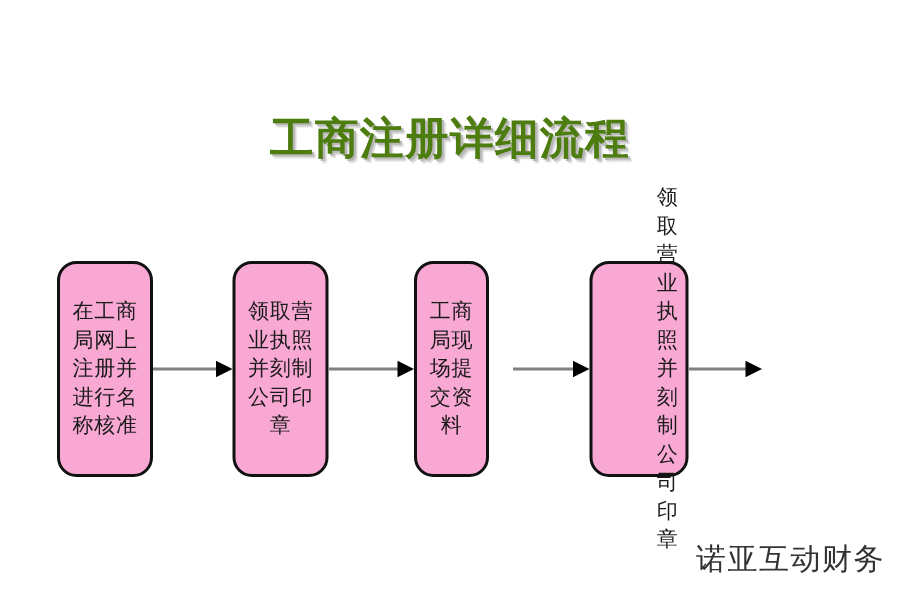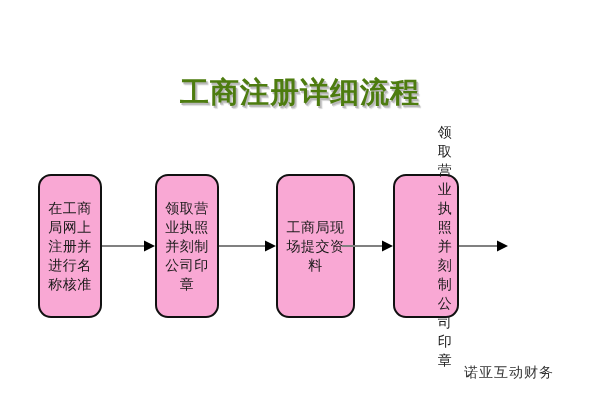--- a/index.html
+++ b/index.html
@@ -57,21 +57,21 @@
     line-height: 19px;
     color: #1a1a1a;
     text-align: center;
     letter-spacing: 0.5px;
     padding: 0 3px;
     word-break: break-all;
   }
 
   .box-1 { left: 38px;  width: 64px; }
   .box-2 { left: 155px; width: 64px; }
-  .box-3 { left: 276px; width: 79px; }
+  .box-3 { left: 276px; width: 50px; }
   .box-4 { left: 393px; width: 66px; padding-left: 38px; }
   .box-5 { left: 508px; width: 74px; }
 
   .box-5 .flow-box-label { word-break: keep-all; white-space: nowrap; }
 
   
   .connector {
     position: absolute;
     top: 239px;
     height: 14px;
@@ -81,21 +81,21 @@
   .conn-1 { left: 102px; width: 54px; }
   .conn-2 { left: 219px; width: 58px; }
   .conn-3 { left: 342px; width: 52px; }
   .conn-4 { left: 459px; width: 50px; }
 
   
   #watermark {
     position: absolute;
     left: 464px;
     top: 361px;
-    font-size: 14px;
+    font-size: 20px;
     line-height: 22px;
     letter-spacing: 1px;
     color: #333333;
     white-space: nowrap;
     text-align: right;
   }
 </style>
 </head>
 <body>
 

